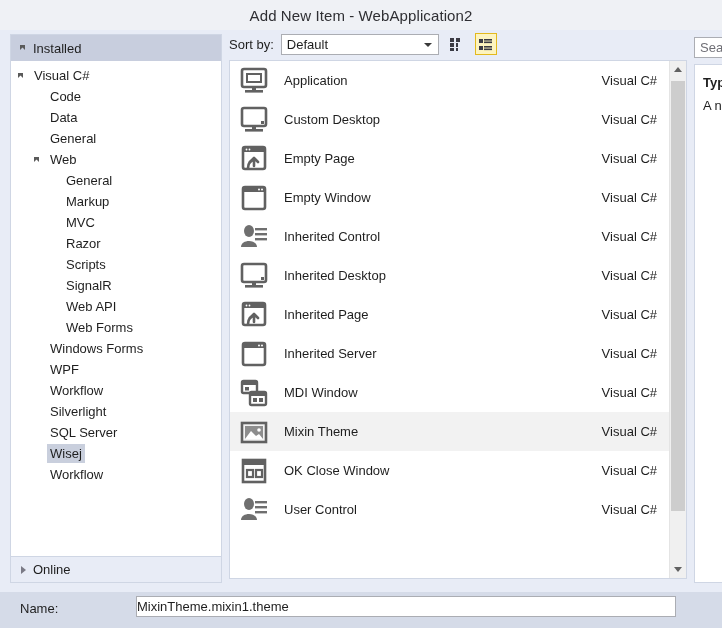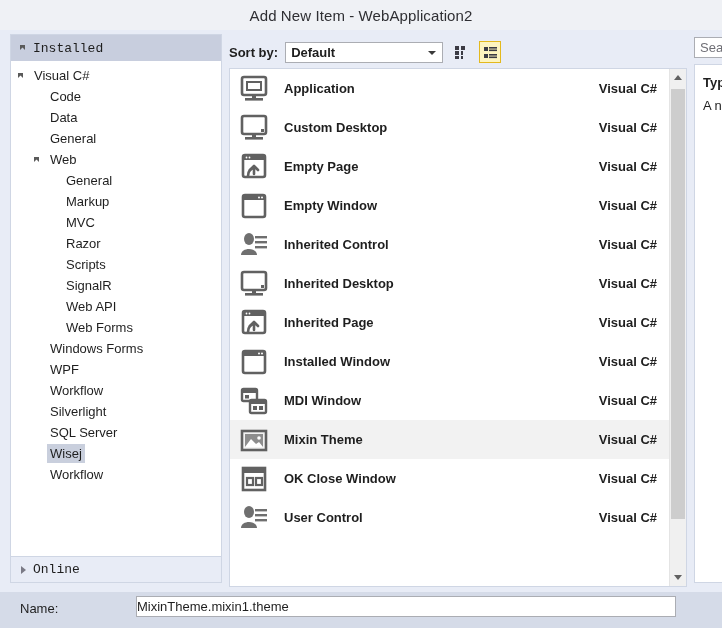--- a/index.html
+++ b/index.html
@@ -67,21 +67,20 @@
   .group-header {
     height: 26px;
     background: #c8cede;
     display: flex;
     align-items: center;
     padding-left: 8px;
     font-size: 13px;
     color: #1e1e1e;
     box-sizing: border-box;
     flex: none;
-    font-family: Liberation Mono, monospace;
   }
   .group-header.online {
     background: #e8ecf6;
     border-top: 1px solid #cfd6e4;
   }
   .tw {
     width: 14px;
     display: inline-block;
     flex: none;
     position: relative;
@@ -140,24 +139,23 @@
     background: #c9cfdd;
   }
   .lvl0 { padding-left: 6px; }
   .lvl1 { padding-left: 36px; }
   .lvl2 { padding-left: 52px; }
 
   
   .center-panel {
     position: absolute;
     left: 229px;
-    top: 8px;
+    top: 0;
     width: 458px;
     height: 549px;
-    font-weight: bold;
   }
   .toolbar {
     height: 28px;
     display: flex;
     align-items: center;
     gap: 7px;
   }
   .sortby-label {
     font-size: 13px;
     color: #1e1e1e;
@@ -618,21 +616,21 @@
 
           <div class="list-row">
             <span class="row-icon">
               <svg width="30" height="30" viewBox="0 0 30 30">
                 <rect x="4" y="4" width="22" height="22" rx="2" fill="none" stroke="#616161" stroke-width="2.6"></rect>
                 <rect x="4" y="4" width="22" height="5" fill="#616161"></rect>
                 <circle cx="20" cy="6.5" r="1" fill="#ffffff"></circle>
                 <circle cx="23" cy="6.5" r="1" fill="#ffffff"></circle>
               </svg>
             </span>
-            <span class="row-label">Installed Window</span>
+            <span class="row-label">Inherited Server</span>
             <span class="row-lang">Visual C#</span>
           </div>
 
           <div class="list-row">
             <span class="row-icon">
               <svg width="30" height="30" viewBox="0 0 30 30">
                 <rect x="3" y="3" width="15" height="12" rx="1.5" fill="none" stroke="#616161" stroke-width="2.4"></rect>
                 <rect x="3" y="3" width="15" height="4" fill="#616161"></rect>
                 <rect x="6" y="9" width="4" height="3.5" fill="#616161"></rect>
                 <rect x="11" y="14" width="16" height="13" rx="1.5" fill="#ffffff" stroke="#616161" stroke-width="2.4"></rect>

